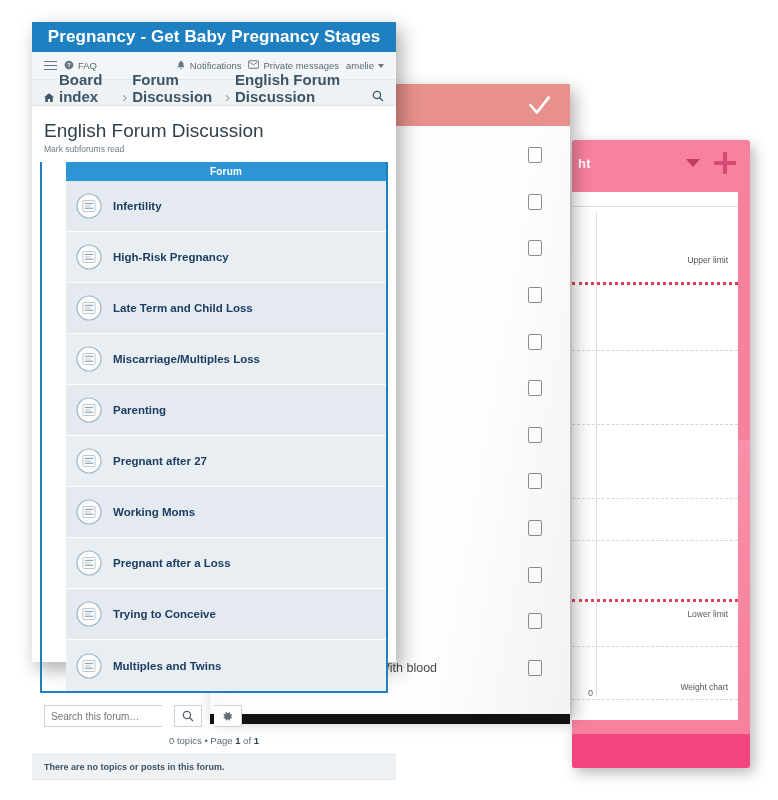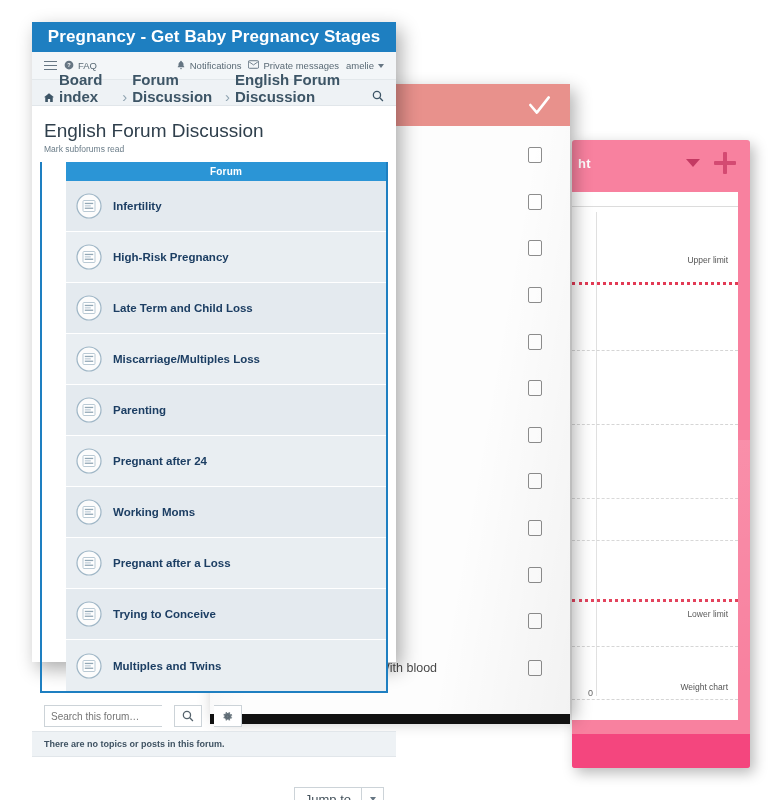--- a/index.html
+++ b/index.html
@@ -441,21 +441,21 @@
       <div class="forum-row">
         <span class="f-icon">
           <svg viewBox="0 0 26 26" width="26" height="26">
             <circle cx="13" cy="13" r="12" fill="#fcfcfc" stroke="#9fb6c6" stroke-width="1.2"></circle>
             <rect x="7" y="7.5" width="12" height="11" rx="1" fill="#fff" stroke="#b9c9d4" stroke-width="1"></rect>
             <rect x="8.8" y="9.8" width="8.4" height="1.3" fill="#93a8b6"></rect>
             <rect x="8.8" y="12.2" width="6" height="1.3" fill="#c3d0da"></rect>
             <rect x="8.8" y="14.6" width="8.4" height="1.3" fill="#93a8b6"></rect>
           </svg>
         </span>
-        <span class="f-name">Pregnant after 24</span>
+        <span class="f-name">Pregnant after 27</span>
       </div>
       <div class="forum-row">
         <span class="f-icon">
           <svg viewBox="0 0 26 26" width="26" height="26">
             <circle cx="13" cy="13" r="12" fill="#fcfcfc" stroke="#9fb6c6" stroke-width="1.2"></circle>
             <rect x="7" y="7.5" width="12" height="11" rx="1" fill="#fff" stroke="#b9c9d4" stroke-width="1"></rect>
             <rect x="8.8" y="9.8" width="8.4" height="1.3" fill="#93a8b6"></rect>
             <rect x="8.8" y="12.2" width="6" height="1.3" fill="#c3d0da"></rect>
             <rect x="8.8" y="14.6" width="8.4" height="1.3" fill="#93a8b6"></rect>
           </svg>
@@ -509,20 +509,23 @@
         </svg>
       </span>
       <span class="sq-btn">
         <svg viewBox="0 0 20 20" width="13" height="13" fill="#55636c">
           <path d="M10 6.4a3.6 3.6 0 1 0 0 7.2 3.6 3.6 0 0 0 0-7.2zm0 5.4a1.8 1.8 0 1 1 0-3.6 1.8 1.8 0 0 1 0 3.6z"></path>
           <path d="M17.3 11.4l-1.5-.4a6 6 0 0 0 0-2l1.5-.4-.7-2.3-1.5.5a6 6 0 0 0-1.4-1.4l.5-1.5-2.3-.7-.4 1.5a6 6 0 0 0-2 0l-.4-1.5-2.3.7.5 1.5A6 6 0 0 0 5.9 6.3l-1.5-.5-.7 2.3 1.5.4a6 6 0 0 0 0 2l-1.5.4.7 2.3 1.5-.5a6 6 0 0 0 1.4 1.4l-.5 1.5 2.3.7.4-1.5a6 6 0 0 0 2 0l.4 1.5 2.3-.7-.5-1.5a6 6 0 0 0 1.4-1.4l1.5.5z" opacity=".85"></path>
         </svg>
       </span>
     </div>
 
+    <div class="topic-count">
+      <span>0 topics • Page </span><b>1</b><span> of </span><b>1</b>
+    </div>
 
     <div class="empty-note">There are no topics or posts in this forum.</div>
 
     <div class="jump-row">
       <div class="jump-btn">
         <span class="jump-lbl">Jump to</span>
         <span class="jump-caret">
           <span class="caret"></span>
         </span>
       </div>

